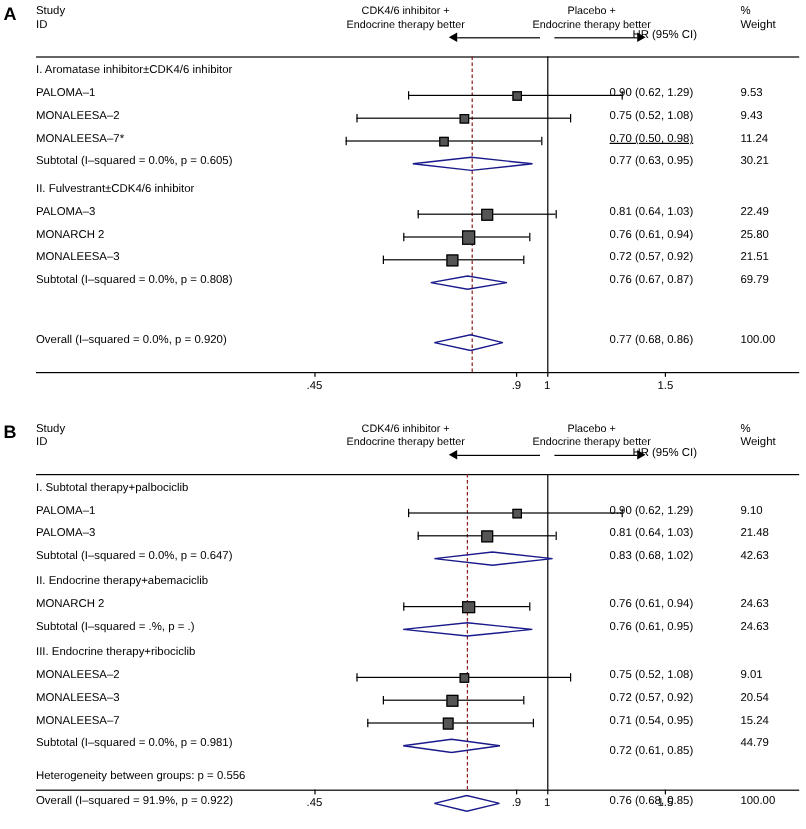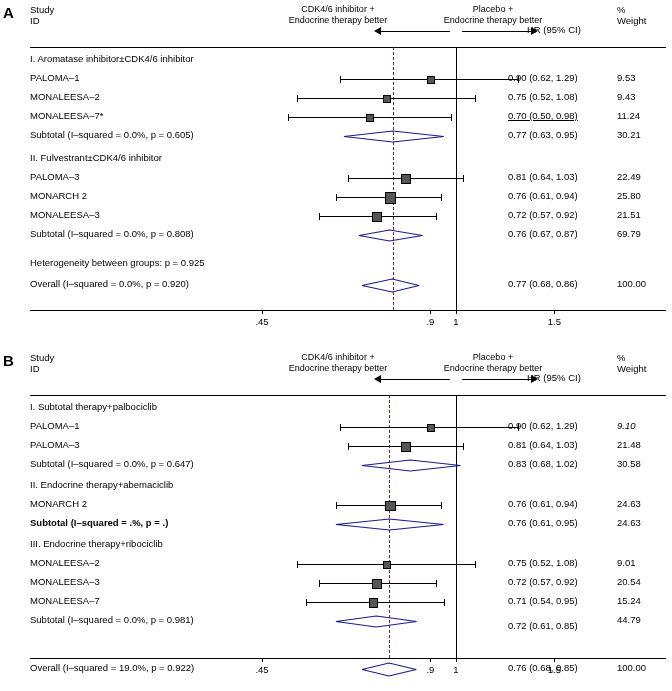--- a/index.html
+++ b/index.html
@@ -239,21 +239,20 @@
       <div class="ci" style="left: 303.465px; top: 216px; width: 116.259px;"></div>
       <div class="ci-cap" style="left: 303.465px; top: 213px; height: 7px;"></div>
       <div class="ci-cap" style="left: 419.724px; top: 213px; height: 7px;"></div>
       <div class="marker" style="left: 356.046px; top: 211.849px; width: 8.302px; height: 8.302px;"></div>
       <div class="row-label" style="top: 228px;">Subtotal  (I–squared = 0.0%, p = 0.808)</div>
       <div class="row-hr" style="top: 228px;">0.76 (0.67, 0.87)</div>
       <div class="row-wt" style="top: 228px;">69.79</div>
       <svg width="67.43477383287876" height="13" style="position: absolute; left: 340.719px; top: 228.5px;">
         <polygon points="2,6.5 32.60830864274857,1 65.43477383287876,6.5 32.60830864274857,12" fill="none" stroke="#1a1a8c" stroke-width="1.2"></polygon>
       </svg>
-      <div class="hetero" style="top: 257px;">Heterogeneity between groups: p = 0.925</div>
       <div class="row-label" style="top: 278px;">Overall  (I–squared = 0.0%, p = 0.920)</div>
       <div class="row-hr" style="top: 278px;">0.77 (0.68, 0.86)</div>
       <div class="row-wt" style="top: 278px;">100.00</div>
       <svg width="61.029526919329726" height="15" style="position: absolute; left: 344.317px; top: 277.5px;">
         <polygon points="2,7.5 32.18502947800971,1 59.029526919329726,7.5 32.18502947800971,14" fill="none" stroke="#1a1a8c" stroke-width="1.2"></polygon>
       </svg>
       <div class="axis-tick" style="left: 246.059px; top: 310px;"></div>
       <div class="axis-lbl" style="left: 226.059px; width: 40px; top: 316px;">.45</div>
       <div class="axis-tick" style="left: 414.386px; top: 310px;"></div>
       <div class="axis-lbl" style="left: 394.386px; width: 40px; top: 316px;">.9</div>
@@ -288,47 +287,47 @@
       <div class="arrow-head left" style="left: 357.973px; top: 27px;"></div>
       <div class="arrow-line" style="left: 445.973px; width: 69px; top: 31px;"></div>
       <div class="arrow-head right" style="left: 514.973px; top: 27px;"></div>
       <div class="rule" style="top: 47px;"></div>
       <div class="rule" style="top: 310px;"></div>
       <div class="vline-null" style="left: 439.973px; top: 47px; height: 263px;"></div>
       <div class="vline-pooled" style="left: 373.327px; top: 47px; height: 263px;"></div>
       <div class="group-head" style="top: 53px;">I. Subtotal therapy+palbociclib</div>
       <div class="row-label" style="top: 72px;">PALOMA–1</div>
       <div class="row-hr" style="top: 72px;">0.90 (0.62, 1.29)</div>
-      <div class="row-wt" style="top: 72px; font-style: italic;">9.10</div>
+      <div class="row-wt" style="top: 72px;">9.10</div>
       <div class="ci" style="left: 323.884px; top: 79px; width: 177.927px;"></div>
       <div class="ci-cap" style="left: 323.884px; top: 76px; height: 7px;"></div>
       <div class="ci-cap" style="left: 501.811px; top: 76px; height: 7px;"></div>
       <div class="marker" style="left: 411.476px; top: 76.09px; width: 5.82px; height: 5.82px;"></div>
       <div class="row-label" style="top: 91px;">PALOMA–3</div>
       <div class="row-hr" style="top: 91px;">0.81 (0.64, 1.03)</div>
       <div class="row-wt" style="top: 91px;">21.48</div>
       <div class="ci" style="left: 331.594px; top: 98px; width: 115.557px;"></div>
       <div class="ci-cap" style="left: 331.594px; top: 95px; height: 7px;"></div>
       <div class="ci-cap" style="left: 447.151px; top: 95px; height: 7px;"></div>
       <div class="marker" style="left: 384.652px; top: 93.852px; width: 8.296px; height: 8.296px;"></div>
       <div class="row-label" style="top: 110px;">Subtotal  (I–squared = 0.0%, p = 0.647)</div>
       <div class="row-hr" style="top: 110px;">0.83 (0.68, 1.02)</div>
-      <div class="row-wt" style="top: 110px;">30.58</div>
+      <div class="row-wt" style="top: 110px;">42.63</div>
       <svg width="102.46501261400266" height="13" style="position: absolute; left: 344.317px; top: 110.5px;">
         <polygon points="2,6.5 50.406919309260275,1 100.46501261400266,6.5 50.406919309260275,12" fill="none" stroke="#1a1a8c" stroke-width="1.2"></polygon>
       </svg>
       <div class="group-head" style="top: 131px;">II. Endocrine therapy+abemaciclib</div>
       <div class="row-label" style="top: 150px;">MONARCH 2</div>
       <div class="row-hr" style="top: 150px;">0.76 (0.61, 0.94)</div>
       <div class="row-wt" style="top: 150px;">24.63</div>
       <div class="ci" style="left: 319.935px; top: 157px; width: 105.011px;"></div>
       <div class="ci-cap" style="left: 319.935px; top: 154px; height: 7px;"></div>
       <div class="ci-cap" style="left: 424.946px; top: 154px; height: 7px;"></div>
       <div class="marker" style="left: 368.864px; top: 152.537px; width: 8.926px; height: 8.926px;"></div>
-      <div class="row-label" style="top: 169px; font-weight: bold;">Subtotal  (I–squared = .%, p = .)</div>
+      <div class="row-label" style="top: 169px;">Subtotal  (I–squared = .%, p = .)</div>
       <div class="row-hr" style="top: 169px;">0.76 (0.61, 0.95)</div>
       <div class="row-wt" style="top: 169px;">24.63</div>
       <svg width="111.58089367341347" height="13" style="position: absolute; left: 317.935px; top: 169.5px;">
         <polygon points="2,6.5 55.391686869888304,1 109.58089367341347,6.5 55.391686869888304,12" fill="none" stroke="#1a1a8c" stroke-width="1.2"></polygon>
       </svg>
       <div class="group-head" style="top: 190px;">III. Endocrine therapy+ribociclib</div>
       <div class="row-label" style="top: 209px;">MONALEESA–2</div>
       <div class="row-hr" style="top: 209px;">0.75 (0.52, 1.08)</div>
       <div class="row-wt" style="top: 209px;">9.01</div>
       <div class="ci" style="left: 281.17px; top: 216px; width: 177.492px;"></div>
@@ -348,21 +347,22 @@
       <div class="ci" style="left: 290.335px; top: 254px; width: 137.181px;"></div>
       <div class="ci-cap" style="left: 290.335px; top: 251px; height: 7px;"></div>
       <div class="ci-cap" style="left: 427.516px; top: 251px; height: 7px;"></div>
       <div class="marker" style="left: 353.277px; top: 250.476px; width: 7.048px; height: 7.048px;"></div>
       <div class="row-label" style="top: 266px;">Subtotal  (I–squared = 0.0%, p = 0.981)</div>
       <div class="row-hr" style="top: 272px;">0.72 (0.61, 0.85)</div>
       <div class="row-wt" style="top: 266px;">44.79</div>
       <svg width="84.57034863483244" height="13" style="position: absolute; left: 317.935px; top: 266.5px;">
         <polygon points="2,6.5 42.26175406451955,1 82.57034863483244,6.5 42.26175406451955,12" fill="none" stroke="#1a1a8c" stroke-width="1.2"></polygon>
       </svg>
-      <div class="row-label" style="top: 314px;">Overall  (I–squared = 19.0%, p = 0.922)</div>
+      <div class="hetero" style="top: 293px;">Heterogeneity between groups: p = 0.556</div>
+      <div class="row-label" style="top: 314px;">Overall  (I–squared = 91.9%, p = 0.922)</div>
       <div class="row-hr" style="top: 314px;">0.76 (0.68, 0.85)</div>
       <div class="row-wt" style="top: 314px;">100.00</div>
       <svg width="58.18920680352511" height="15" style="position: absolute; left: 344.317px; top: 313.5px;">
         <polygon points="2,7.5 29.010545038580972,1 56.18920680352511,7.5 29.010545038580972,14" fill="none" stroke="#1a1a8c" stroke-width="1.2"></polygon>
       </svg>
       <div class="axis-tick" style="left: 246.059px; top: 310px;"></div>
       <div class="axis-lbl" style="left: 226.059px; width: 40px; top: 316px;">.45</div>
       <div class="axis-tick" style="left: 414.386px; top: 310px;"></div>
       <div class="axis-lbl" style="left: 394.386px; width: 40px; top: 316px;">.9</div>
       <div class="axis-tick" style="left: 439.973px; top: 310px;"></div>

